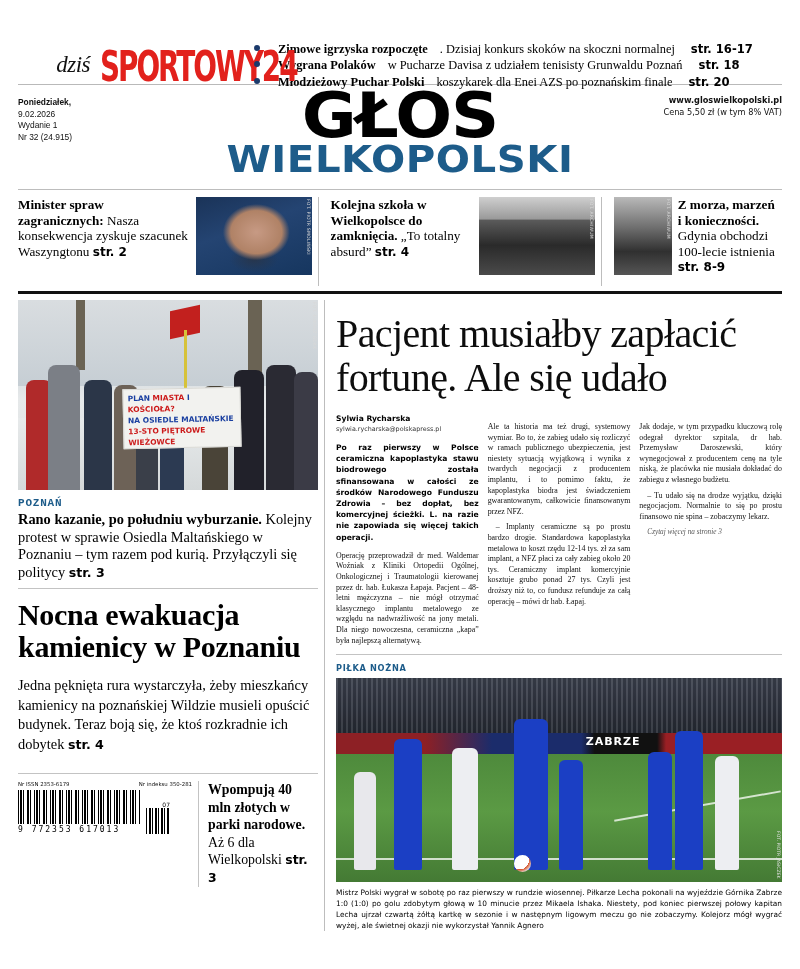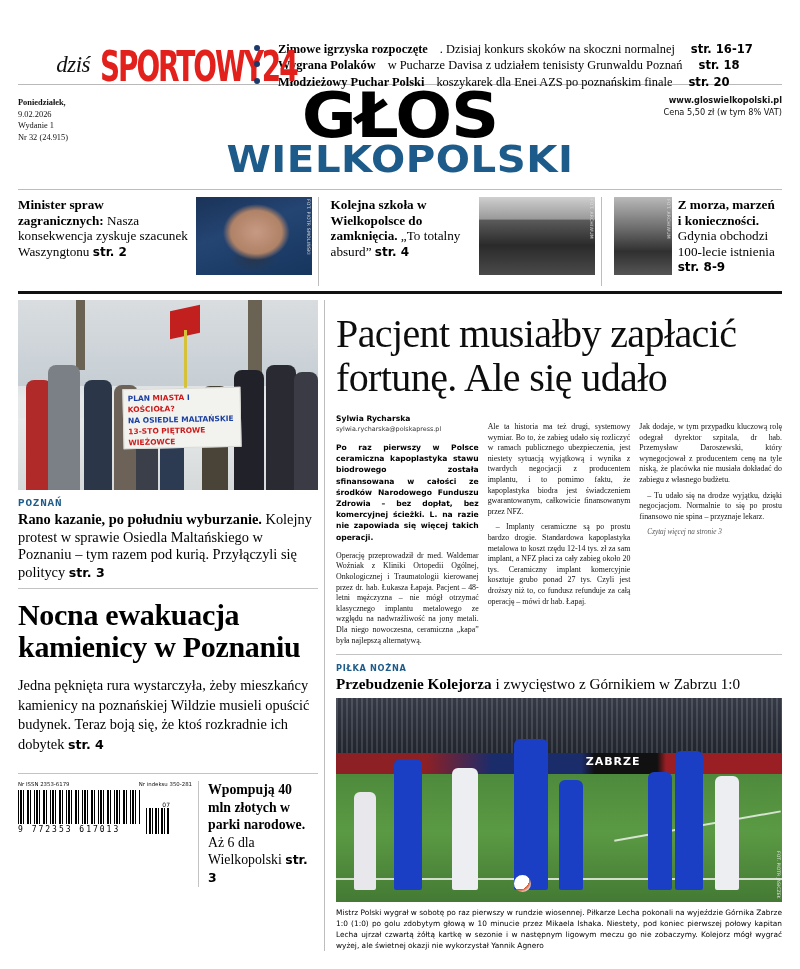--- a/index.html
+++ b/index.html
@@ -77,21 +77,21 @@
   
   .masthead {
     position: relative;
     height: 100px;
     display: flex;
     align-items: flex-start;
   }
   .mast-left {
     width: 180px;
     padding-top: 12px;
-    font-family: Liberation Serif, serif;
+    font-family: Liberation Sans, sans-serif;
     font-size: 8.4px;
     line-height: 11.5px;
     color: #111;
   }
   .mast-left .bold { font-weight: bold; }
   .mast-center {
     flex: 1;
     text-align: center;
     padding-top: 2px;
   }
@@ -587,31 +587,28 @@
         </div>
         <div class="art-col">
           <div class="art-body">
             <p>Ale ta historia ma też drugi, systemowy wymiar. Bo to, że zabieg udało się rozliczyć w ramach publicznego ubezpieczenia, jest niestety sytuacją wyjątkową i wynika z twardych negocjacji z producentem implantu, i to pomimo faktu, że kapoplastyka biodra jest świadczeniem gwarantowanym, całkowicie finansowanym przez NFZ.</p>
             <p>– Implanty ceramiczne są po prostu bardzo drogie. Standardowa kapoplastyka metalowa to koszt rzędu 12-14 tys. zł za sam implant, a NFZ płaci za cały zabieg około 20 tys. Ceramiczny implant komercyjnie kosztuje grubo ponad 27 tys. Czyli jest droższy niż to, co fundusz refunduje za całą operację – mówi dr hab. Łapaj.</p>
           </div>
         </div>
         <div class="art-col">
           <div class="art-body">
             <p>Jak dodaje, w tym przypadku kluczową rolę odegrał dyrektor szpitala, dr hab. Przemysław Daroszewski, który wynegocjował z producentem cenę na tyle niską, że placówka nie musiała dokładać do zabiegu z własnego budżetu.</p>
-            <p>– Tu udało się na drodze wyjątku, dzięki negocjacjom. Normalnie to się po prostu finansowo nie spina – przyznaje lekarz.</p>
+            <p>– Tu udało się na drodze wyjątku, dzięki negocjacjom. Normalnie to się po prostu finansowo nie spina – zobaczymy lekarz.</p>
             <p class="art-more">Czytaj więcej na stronie 3</p>
           </div>
         </div>
       </div>
 
       <div class="rule-sport"></div>
       <div class="sport-kicker">PIŁKA NOŻNA</div>
-      <div class="sport-head">
-        <span class="hl">Przebudzenie Kolejorza</span><span> i zwycięstwo z Górnikiem w Zabrzu 1:0</span>
-      </div>
 
       <div class="sport-photo">
         <div class="sp-crowd"></div>
         <div class="sp-board"></div>
         <div class="sp-board-txt">ZABRZE</div>
         <div class="sp-grass"></div>
         <div class="sp-line" style="left:62%;top:62%;width:38%;transform:rotate(-10deg);"></div>
         <div class="sp-line" style="left:0;top:88%;width:100%;"></div>
 
         <div class="sp-player" style="left:4%;height:48%;background:#e8e8ec;"></div>

